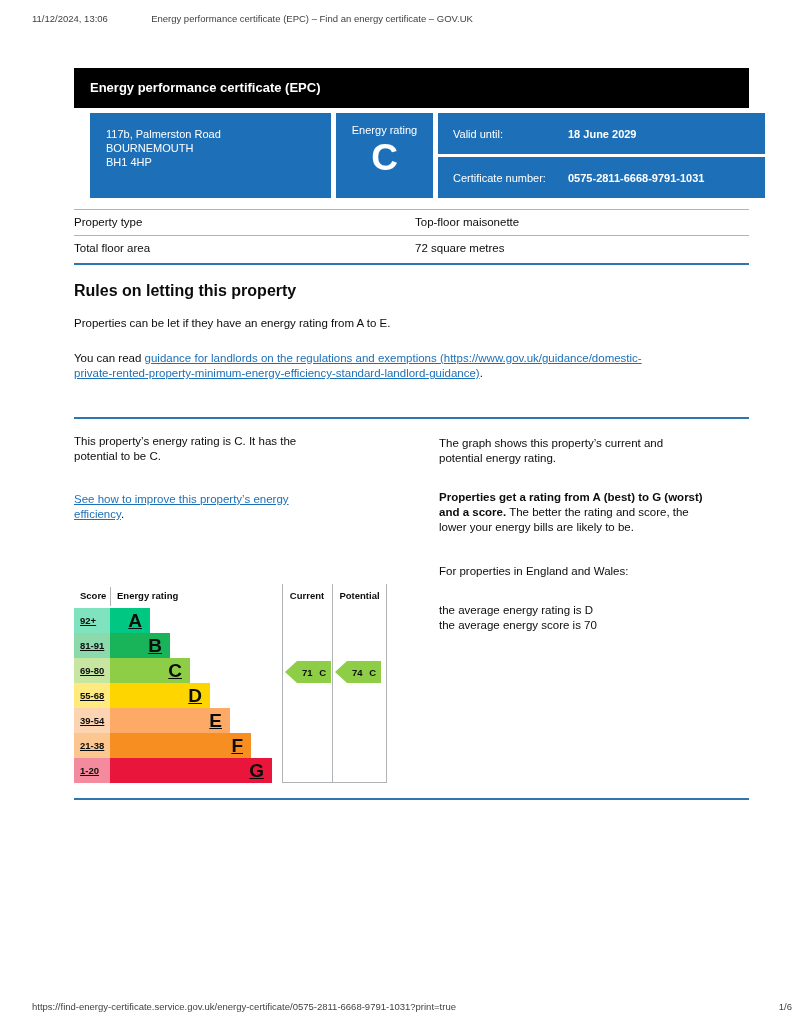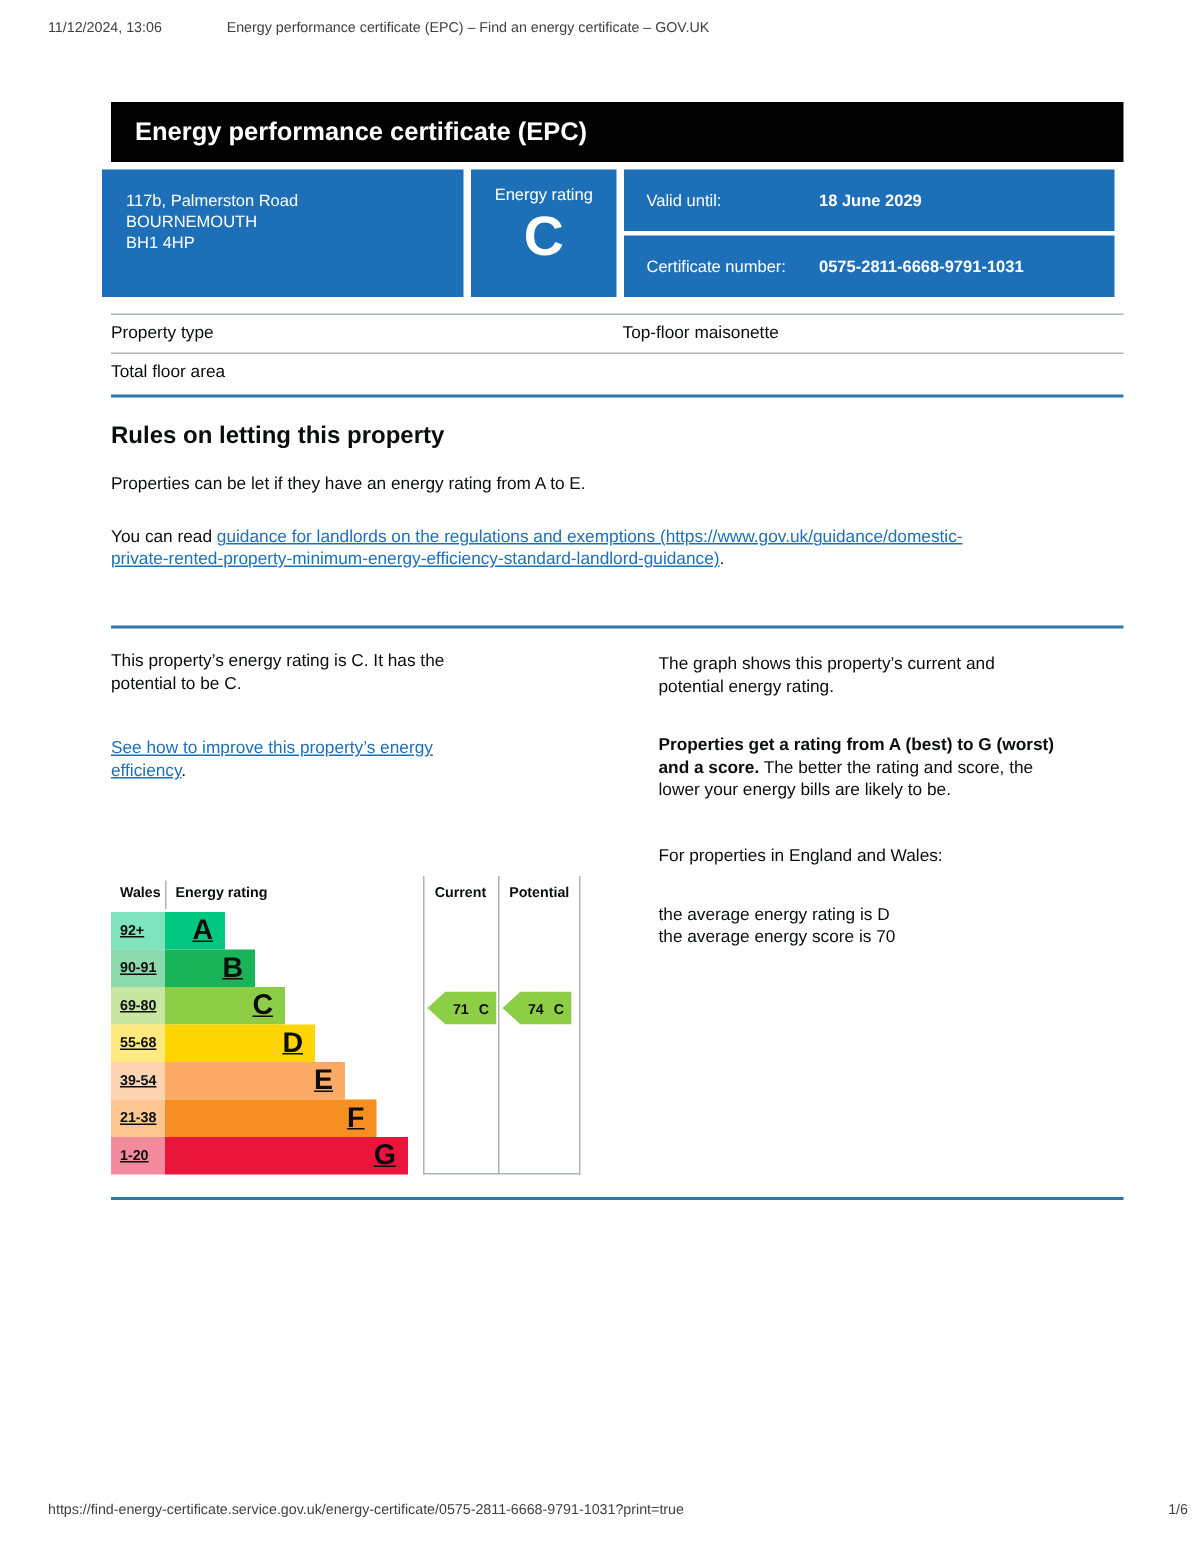--- a/index.html
+++ b/index.html
@@ -17,26 +17,26 @@
   
   .print-meta { position:absolute; font-size:9.5px; color:#3f3f3f; white-space:nowrap; }
   .meta-date { left:20px; top:13px; }
   .meta-title { left:0; top:13px; width:600px; text-align:center; }
   .meta-url { left:20px; top:1001px; }
   .meta-page { right:20px; top:1001px; }
 
   
   .title-bar {
     position:absolute; left:62px; top:68px; width:675px; height:40px;
-    background:#000000; color:#ffffff; font-weight:bold; font-size:17px;
+    background:#000000; color:#ffffff; font-weight:bold; font-size:13px;
     line-height:40px; padding-left:16px;
   }
 
   
-  .summary { position:absolute; left:56px; top:113px; width:675px; height:100px; display:flex;border-radius:16px; }
+  .summary { position:absolute; left:78px; top:113px; width:675px; height:100px; display:flex;border-radius:16px; }
   .box-blue { background:#1d70b8; color:#ffffff; }
   .addr-box { width:241px; height:85px; padding:14px 0 0 16px; font-size:11px; line-height:14px; margin-right:5px; }
   .rating-box { width:97px; height:85px; margin-right:5px; text-align:center; padding-top:11px; }
   .rating-box .rb-label { font-size:11px; }
   .rating-box .rb-value { font-size:37px; font-weight:bold; line-height:44px; }
   .validity { width:327px; height:85px; display:flex; flex-direction:column; justify-content:space-between; }
   .validity .vrow { height:41px; display:flex; align-items:center; padding-left:15px; font-size:11px; }
   .validity .vrow .vlabel { width:115px; }
   .validity .vrow .vvalue { font-weight:bold; }
 
@@ -112,20 +112,21 @@
     </div>
   </div>
 
   <div class="prop-table">
     <div class="prop-row">
       <div class="prop-label">Property type</div>
       <div class="prop-value">Top-floor maisonette</div>
     </div>
     <div class="prop-row">
       <div class="prop-label">Total floor area</div>
+      <div class="prop-value">72 square metres</div>
     </div>
   </div>
 
   <div class="hr-blue hr1"></div>
 
   <div class="letting">
     <h3 class="section-heading">Rules on letting this property</h3>
     <p class="body-text">Properties can be let if they have an energy rating from A to E.</p>
     <p class="body-text"><span>You can read </span><a class="gov-link">guidance for landlords on the regulations and exemptions (https://www.gov.uk/guidance/domestic-
 private-rented-property-minimum-energy-efficiency-standard-landlord-guidance)</a><span>.</span></p>
@@ -146,33 +147,33 @@
     <p class="body-text bold-lead"><b>Properties get a rating from A (best) to G (worst)
 and a score.</b> <span>The better the rating and score, the
 lower your energy bills are likely to be.</span></p>
     <p class="body-text">For properties in England and Wales:</p>
     <p class="body-text">the average energy rating is D
 the average energy score is 70</p>
   </div>
 
   <div class="epc-chart">
     <div class="epc-header">
-      <span class="hdr-score">Wales</span>
+      <span class="hdr-score">Score</span>
       <span class="hdr-rating">Energy rating</span>
       <span class="hdr-current">Current</span>
       <span class="hdr-potential">Potential</span>
       <span class="hdr-divider"></span>
     </div>
     <div class="epc-rows" id="epc-rows">
         <div class="band-row">
           <div class="score-cell" style="background: rgba(0, 199, 129, 0.5);">92+</div>
           <div class="band-bar" style="width: 40px; background: rgb(0, 199, 129);">A</div>
         </div>
         <div class="band-row">
-          <div class="score-cell" style="background: rgba(25, 180, 89, 0.5);">90-91</div>
+          <div class="score-cell" style="background: rgba(25, 180, 89, 0.5);">81-91</div>
           <div class="band-bar" style="width: 60px; background: rgb(25, 180, 89);">B</div>
         </div>
         <div class="band-row">
           <div class="score-cell" style="background: rgba(141, 206, 70, 0.5);">69-80</div>
           <div class="band-bar" style="width: 80px; background: rgb(141, 206, 70);">C</div>
         </div>
         <div class="band-row">
           <div class="score-cell" style="background: rgba(255, 213, 0, 0.5);">55-68</div>
           <div class="band-bar" style="width: 100px; background: rgb(255, 213, 0);">D</div>
         </div>

